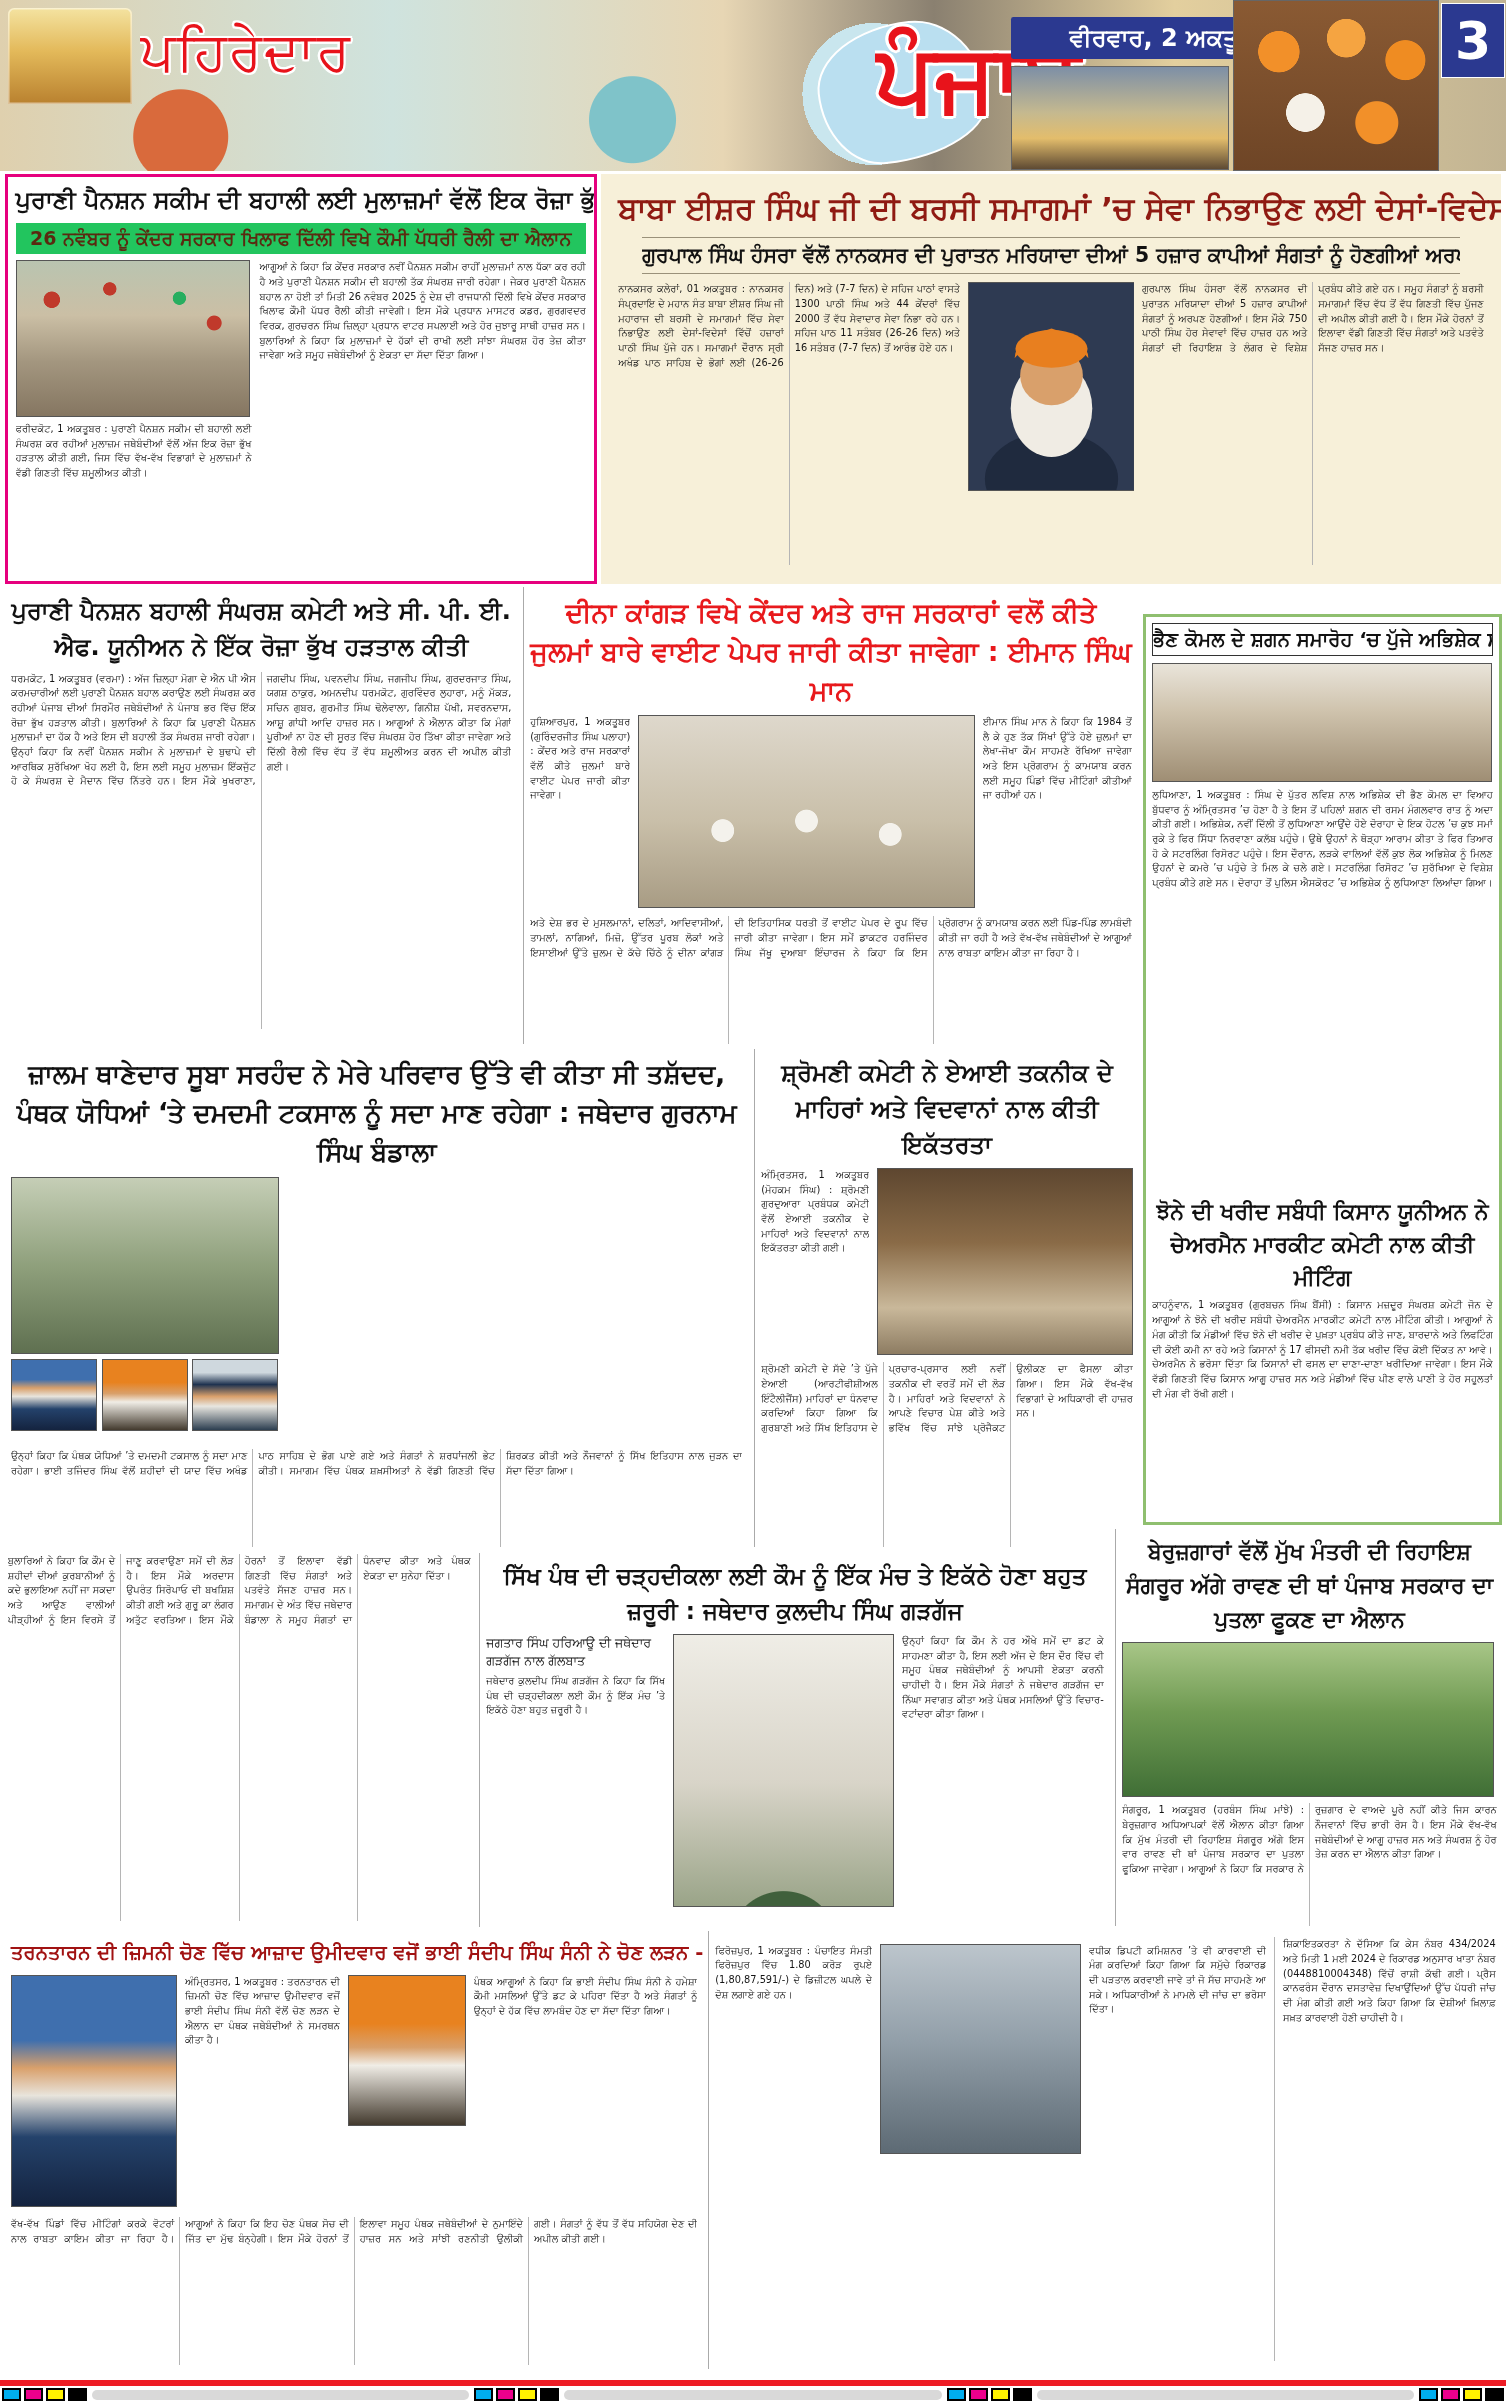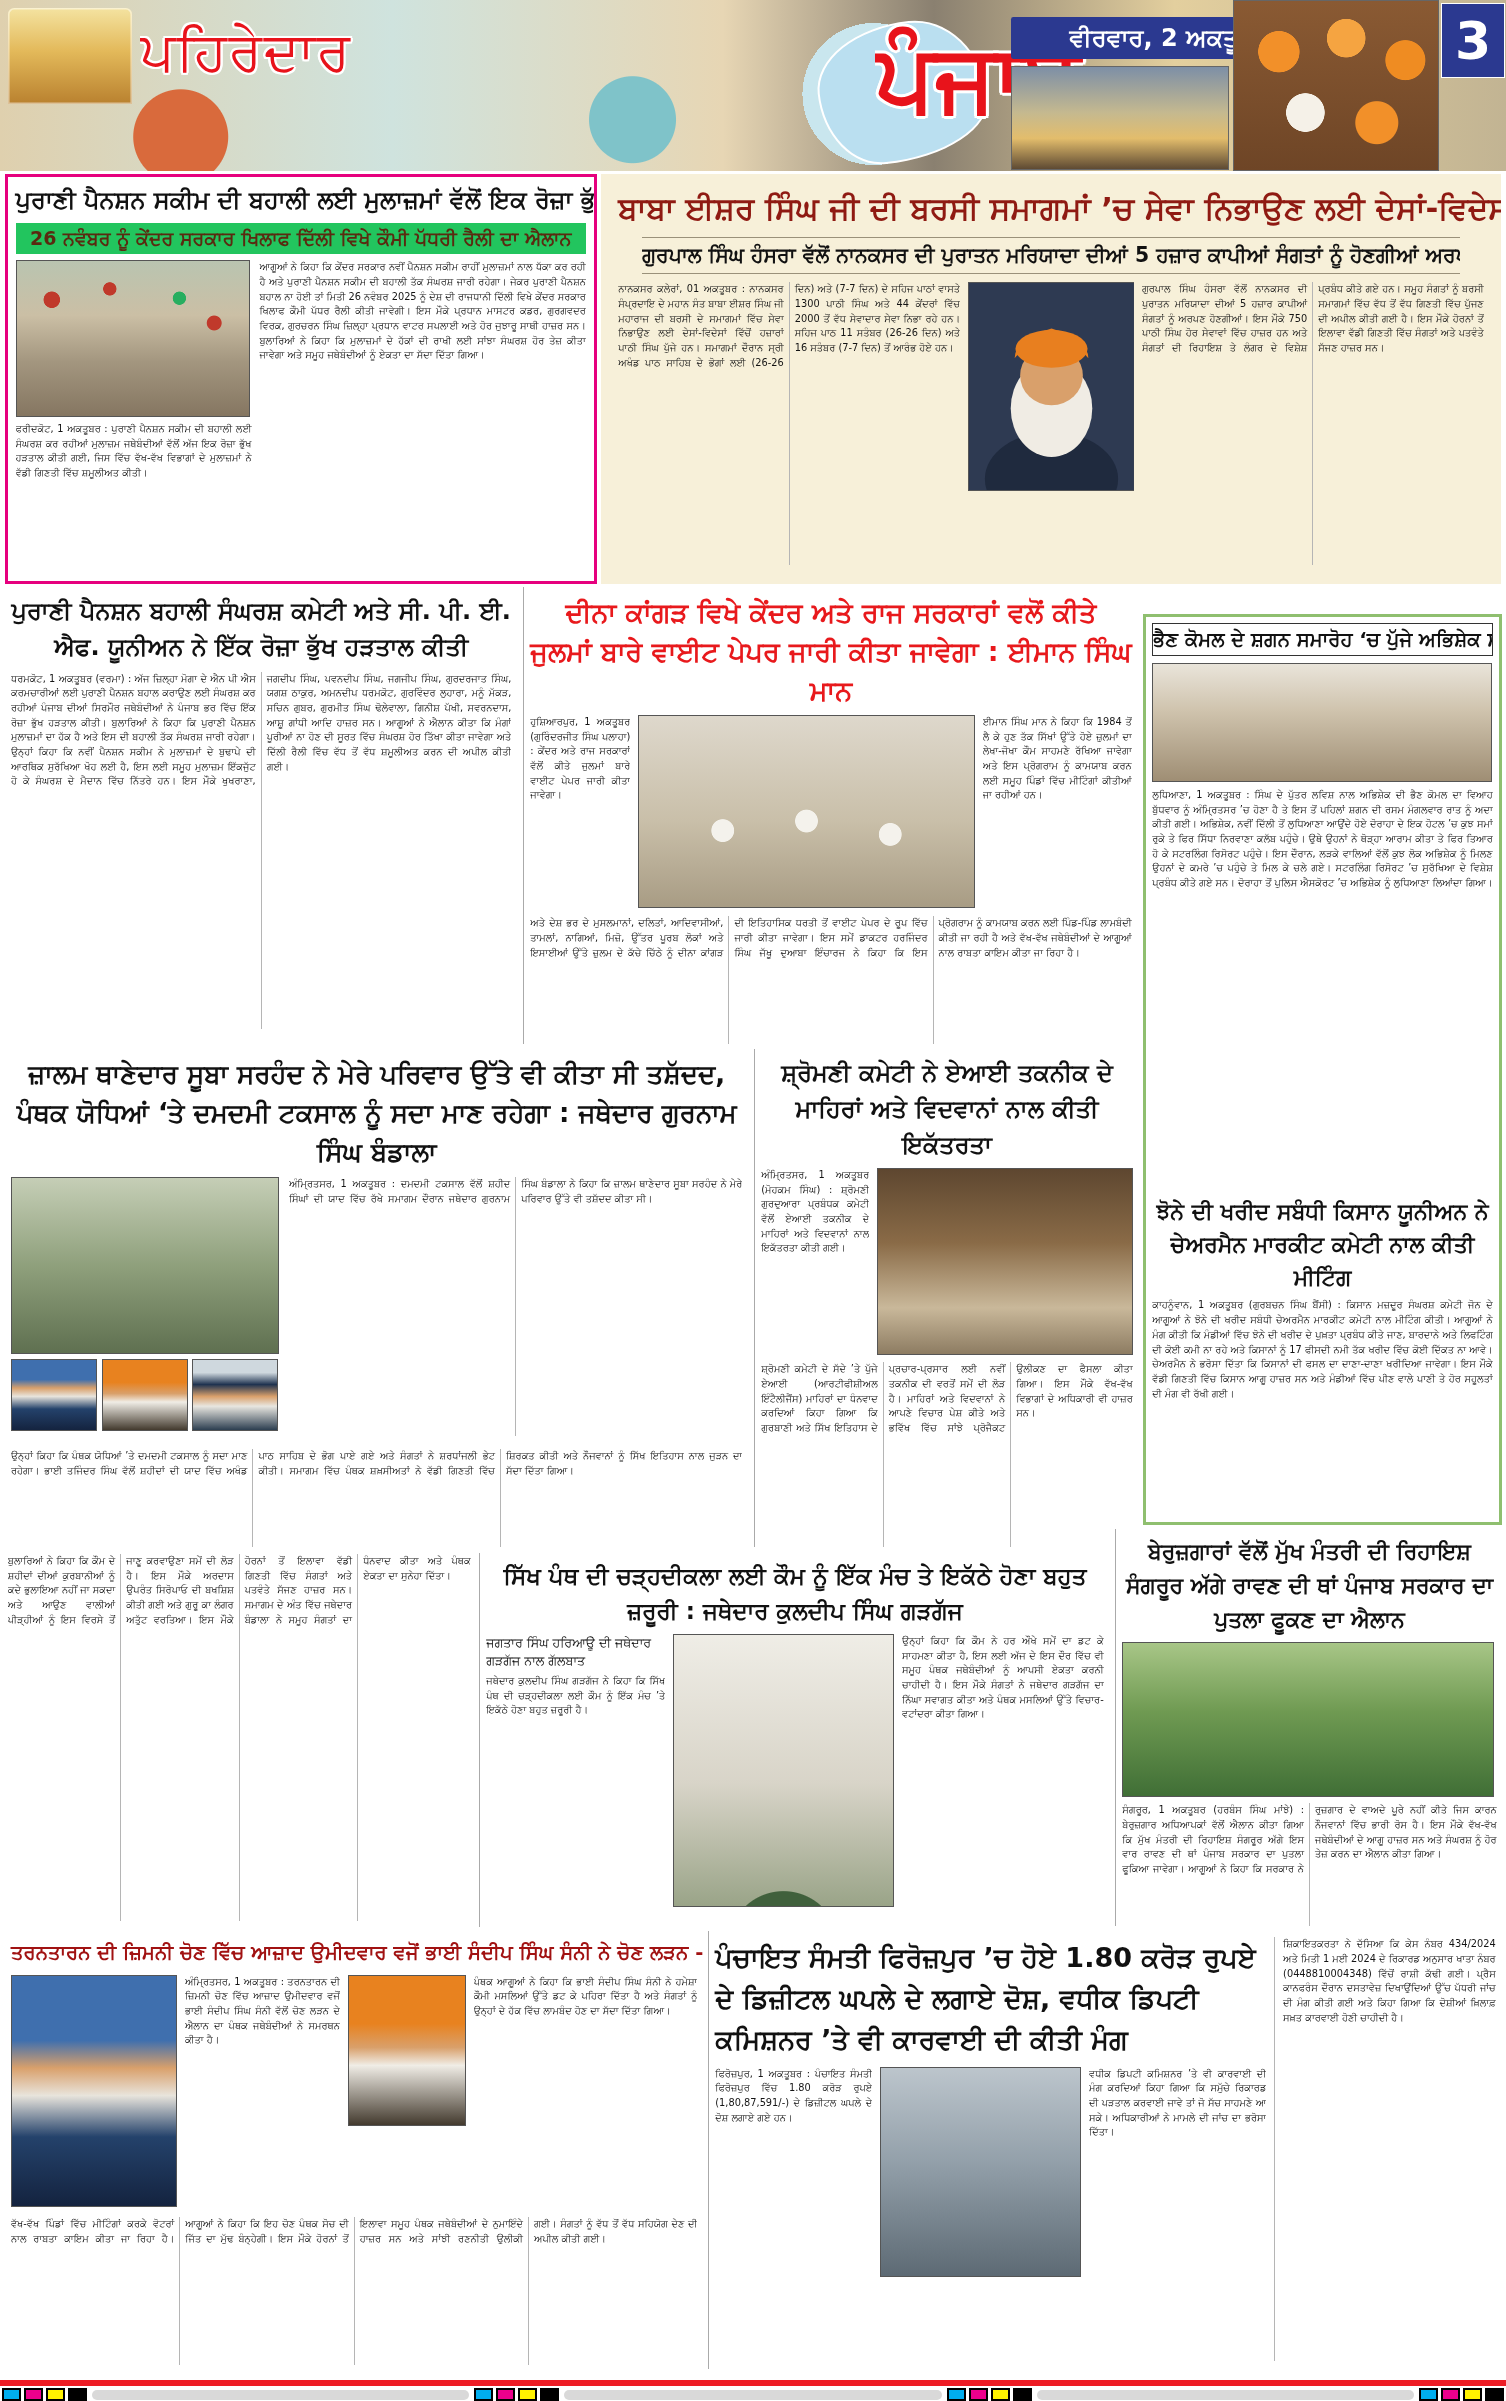--- a/index.html
+++ b/index.html
@@ -204,21 +204,20 @@
     <div class="hl">ਜ਼ਾਲਮ ਥਾਣੇਦਾਰ ਸੂਬਾ ਸਰਹੰਦ ਨੇ ਮੇਰੇ ਪਰਿਵਾਰ ਉੱਤੇ ਵੀ ਕੀਤਾ ਸੀ ਤਸ਼ੱਦਦ, ਪੰਥਕ ਯੋਧਿਆਂ ‘ਤੇ ਦਮਦਮੀ ਟਕਸਾਲ ਨੂੰ ਸਦਾ ਮਾਣ ਰਹੇਗਾ : ਜਥੇਦਾਰ ਗੁਰਨਾਮ ਸਿੰਘ ਬੰਡਾਲਾ</div>
     <div class="row" style="height:259px;margin-top:4.7px;">
       <div style="width:270px;display:flex;flex-direction:column;gap:4.7px;">
         <div class="ph ph-group-green" style="width:268px;height:177px;"></div>
         <div class="row" style="gap:4.7px;">
           <div class="ph ph-portrait-blue" style="width:86px;height:72px;"></div>
           <div class="ph ph-portrait-saffron" style="width:86px;height:72px;"></div>
           <div class="ph ph-portrait-navy" style="width:86px;height:72px;"></div>
         </div>
       </div>
-      <div class="bt c2 grow" style="overflow:hidden;">ਅੰਮ੍ਰਿਤਸਰ, 1 ਅਕਤੂਬਰ : ਦਮਦਮੀ ਟਕਸਾਲ ਵੱਲੋਂ ਸ਼ਹੀਦ ਸਿੰਘਾਂ ਦੀ ਯਾਦ ਵਿੱਚ ਰੱਖੇ ਸਮਾਗਮ ਦੌਰਾਨ ਜਥੇਦਾਰ ਗੁਰਨਾਮ ਸਿੰਘ ਬੰਡਾਲਾ ਨੇ ਕਿਹਾ ਕਿ ਜ਼ਾਲਮ ਥਾਣੇਦਾਰ ਸੂਬਾ ਸਰਹੰਦ ਨੇ ਮੇਰੇ ਪਰਿਵਾਰ ਉੱਤੇ ਵੀ ਤਸ਼ੱਦਦ ਕੀਤਾ ਸੀ।</div>
     </div>
     <div class="bt c3" style="height:132px;margin-top:13px;overflow:hidden;">ਉਨ੍ਹਾਂ ਕਿਹਾ ਕਿ ਪੰਥਕ ਯੋਧਿਆਂ ’ਤੇ ਦਮਦਮੀ ਟਕਸਾਲ ਨੂੰ ਸਦਾ ਮਾਣ ਰਹੇਗਾ। ਭਾਈ ਤਜਿੰਦਰ ਸਿੰਘ ਵੱਲੋਂ ਸ਼ਹੀਦਾਂ ਦੀ ਯਾਦ ਵਿੱਚ ਅਖੰਡ ਪਾਠ ਸਾਹਿਬ ਦੇ ਭੋਗ ਪਾਏ ਗਏ ਅਤੇ ਸੰਗਤਾਂ ਨੇ ਸ਼ਰਧਾਂਜਲੀ ਭੇਟ ਕੀਤੀ। ਸਮਾਗਮ ਵਿੱਚ ਪੰਥਕ ਸ਼ਖ਼ਸੀਅਤਾਂ ਨੇ ਵੱਡੀ ਗਿਣਤੀ ਵਿੱਚ ਸ਼ਿਰਕਤ ਕੀਤੀ ਅਤੇ ਨੌਜਵਾਨਾਂ ਨੂੰ ਸਿੱਖ ਇਤਿਹਾਸ ਨਾਲ ਜੁੜਨ ਦਾ ਸੱਦਾ ਦਿੱਤਾ ਗਿਆ।</div>
   </div>
   <div id="a6cont" class="abs art">
     <div class="bt c4" style="height:367px;overflow:hidden;">ਬੁਲਾਰਿਆਂ ਨੇ ਕਿਹਾ ਕਿ ਕੌਮ ਦੇ ਸ਼ਹੀਦਾਂ ਦੀਆਂ ਕੁਰਬਾਨੀਆਂ ਨੂੰ ਕਦੇ ਭੁਲਾਇਆ ਨਹੀਂ ਜਾ ਸਕਦਾ ਅਤੇ ਆਉਣ ਵਾਲੀਆਂ ਪੀੜ੍ਹੀਆਂ ਨੂੰ ਇਸ ਵਿਰਸੇ ਤੋਂ ਜਾਣੂ ਕਰਵਾਉਣਾ ਸਮੇਂ ਦੀ ਲੋੜ ਹੈ। ਇਸ ਮੌਕੇ ਅਰਦਾਸ ਉਪਰੰਤ ਸਿਰੋਪਾਓ ਦੀ ਬਖਸ਼ਿਸ਼ ਕੀਤੀ ਗਈ ਅਤੇ ਗੁਰੂ ਕਾ ਲੰਗਰ ਅਤੁੱਟ ਵਰਤਿਆ। ਇਸ ਮੌਕੇ ਹੋਰਨਾਂ ਤੋਂ ਇਲਾਵਾ ਵੱਡੀ ਗਿਣਤੀ ਵਿੱਚ ਸੰਗਤਾਂ ਅਤੇ ਪਤਵੰਤੇ ਸੱਜਣ ਹਾਜ਼ਰ ਸਨ। ਸਮਾਗਮ ਦੇ ਅੰਤ ਵਿੱਚ ਜਥੇਦਾਰ ਬੰਡਾਲਾ ਨੇ ਸਮੂਹ ਸੰਗਤਾਂ ਦਾ ਧੰਨਵਾਦ ਕੀਤਾ ਅਤੇ ਪੰਥਕ ਏਕਤਾ ਦਾ ਸੁਨੇਹਾ ਦਿੱਤਾ।</div>
   </div>
 
   <div id="a7" class="abs art">
     <div class="hl">ਸ਼੍ਰੋਮਣੀ ਕਮੇਟੀ ਨੇ ਏਆਈ ਤਕਨੀਕ ਦੇ ਮਾਹਿਰਾਂ ਅਤੇ ਵਿਦਵਾਨਾਂ ਨਾਲ ਕੀਤੀ ਇਕੱਤਰਤਾ</div>
     <div class="row" style="height:188px;margin-top:4.7px;">
@@ -253,21 +252,20 @@
       <div class="bt" style="width:155px;overflow:hidden;">ਅੰਮ੍ਰਿਤਸਰ, 1 ਅਕਤੂਬਰ : ਤਰਨਤਾਰਨ ਦੀ ਜ਼ਿਮਨੀ ਚੋਣ ਵਿੱਚ ਆਜ਼ਾਦ ਉਮੀਦਵਾਰ ਵਜੋਂ ਭਾਈ ਸੰਦੀਪ ਸਿੰਘ ਸੰਨੀ ਵੱਲੋਂ ਚੋਣ ਲੜਨ ਦੇ ਐਲਾਨ ਦਾ ਪੰਥਕ ਜਥੇਬੰਦੀਆਂ ਨੇ ਸਮਰਥਨ ਕੀਤਾ ਹੈ।</div>
       <div class="ph ph-portrait-saffron" style="width:118px;height:151px;"></div>
       <div class="bt grow" style="overflow:hidden;">ਪੰਥਕ ਆਗੂਆਂ ਨੇ ਕਿਹਾ ਕਿ ਭਾਈ ਸੰਦੀਪ ਸਿੰਘ ਸੰਨੀ ਨੇ ਹਮੇਸ਼ਾ ਕੌਮੀ ਮਸਲਿਆਂ ਉੱਤੇ ਡਟ ਕੇ ਪਹਿਰਾ ਦਿੱਤਾ ਹੈ ਅਤੇ ਸੰਗਤਾਂ ਨੂੰ ਉਨ੍ਹਾਂ ਦੇ ਹੱਕ ਵਿੱਚ ਲਾਮਬੰਦ ਹੋਣ ਦਾ ਸੱਦਾ ਦਿੱਤਾ ਗਿਆ।</div>
     </div>
     <div class="bt c4" style="height:148px;margin-top:6.3px;overflow:hidden;">ਵੱਖ-ਵੱਖ ਪਿੰਡਾਂ ਵਿੱਚ ਮੀਟਿੰਗਾਂ ਕਰਕੇ ਵੋਟਰਾਂ ਨਾਲ ਰਾਬਤਾ ਕਾਇਮ ਕੀਤਾ ਜਾ ਰਿਹਾ ਹੈ। ਆਗੂਆਂ ਨੇ ਕਿਹਾ ਕਿ ਇਹ ਚੋਣ ਪੰਥਕ ਸੋਚ ਦੀ ਜਿੱਤ ਦਾ ਮੁੱਢ ਬੰਨ੍ਹੇਗੀ। ਇਸ ਮੌਕੇ ਹੋਰਨਾਂ ਤੋਂ ਇਲਾਵਾ ਸਮੂਹ ਪੰਥਕ ਜਥੇਬੰਦੀਆਂ ਦੇ ਨੁਮਾਇੰਦੇ ਹਾਜ਼ਰ ਸਨ ਅਤੇ ਸਾਂਝੀ ਰਣਨੀਤੀ ਉਲੀਕੀ ਗਈ। ਸੰਗਤਾਂ ਨੂੰ ਵੱਧ ਤੋਂ ਵੱਧ ਸਹਿਯੋਗ ਦੇਣ ਦੀ ਅਪੀਲ ਕੀਤੀ ਗਈ।</div>
   </div>
 
   <div id="a11" class="abs art">
     <div class="row" style="height:424px;">
       <div style="width:551px;display:flex;flex-direction:column;">
-        <div class="hl">ਪੰਚਾਇਤ ਸੰਮਤੀ ਫਿਰੋਜ਼ਪੁਰ ’ਚ ਹੋਏ 1.80 ਕਰੋੜ ਰੁਪਏ ਦੇ ਡਿਜ਼ੀਟਲ ਘਪਲੇ ਦੇ ਲਗਾਏ ਦੋਸ਼, ਵਧੀਕ ਡਿਪਟੀ ਕਮਿਸ਼ਨਰ ’ਤੇ ਵੀ ਕਾਰਵਾਈ ਦੀ ਕੀਤੀ ਮੰਗ</div>
         <div class="row grow" style="margin-top:6.3px;">
           <div class="bt" style="width:157px;overflow:hidden;">ਫਿਰੋਜ਼ਪੁਰ, 1 ਅਕਤੂਬਰ : ਪੰਚਾਇਤ ਸੰਮਤੀ ਫਿਰੋਜ਼ਪੁਰ ਵਿੱਚ 1.80 ਕਰੋੜ ਰੁਪਏ (1,80,87,591/-) ਦੇ ਡਿਜ਼ੀਟਲ ਘਪਲੇ ਦੇ ਦੋਸ਼ ਲਗਾਏ ਗਏ ਹਨ।</div>
           <div class="ph ph-press" style="width:201px;height:210px;"></div>
           <div class="bt grow" style="overflow:hidden;">ਵਧੀਕ ਡਿਪਟੀ ਕਮਿਸ਼ਨਰ ’ਤੇ ਵੀ ਕਾਰਵਾਈ ਦੀ ਮੰਗ ਕਰਦਿਆਂ ਕਿਹਾ ਗਿਆ ਕਿ ਸਮੁੱਚੇ ਰਿਕਾਰਡ ਦੀ ਪੜਤਾਲ ਕਰਵਾਈ ਜਾਵੇ ਤਾਂ ਜੋ ਸੱਚ ਸਾਹਮਣੇ ਆ ਸਕੇ। ਅਧਿਕਾਰੀਆਂ ਨੇ ਮਾਮਲੇ ਦੀ ਜਾਂਚ ਦਾ ਭਰੋਸਾ ਦਿੱਤਾ।</div>
         </div>
       </div>
       <div class="bt grow" style="border-left:0.8px solid #b5b5b5;padding-left:7.9px;overflow:hidden;">ਸ਼ਿਕਾਇਤਕਰਤਾ ਨੇ ਦੱਸਿਆ ਕਿ ਕੇਸ ਨੰਬਰ 434/2024 ਅਤੇ ਮਿਤੀ 1 ਮਈ 2024 ਦੇ ਰਿਕਾਰਡ ਅਨੁਸਾਰ ਖਾਤਾ ਨੰਬਰ (0448810004348) ਵਿੱਚੋਂ ਰਾਸ਼ੀ ਕੱਢੀ ਗਈ। ਪ੍ਰੈਸ ਕਾਨਫਰੰਸ ਦੌਰਾਨ ਦਸਤਾਵੇਜ਼ ਦਿਖਾਉਂਦਿਆਂ ਉੱਚ ਪੱਧਰੀ ਜਾਂਚ ਦੀ ਮੰਗ ਕੀਤੀ ਗਈ ਅਤੇ ਕਿਹਾ ਗਿਆ ਕਿ ਦੋਸ਼ੀਆਂ ਖ਼ਿਲਾਫ਼ ਸਖ਼ਤ ਕਾਰਵਾਈ ਹੋਣੀ ਚਾਹੀਦੀ ਹੈ।</div>
     </div>
   </div>
 

